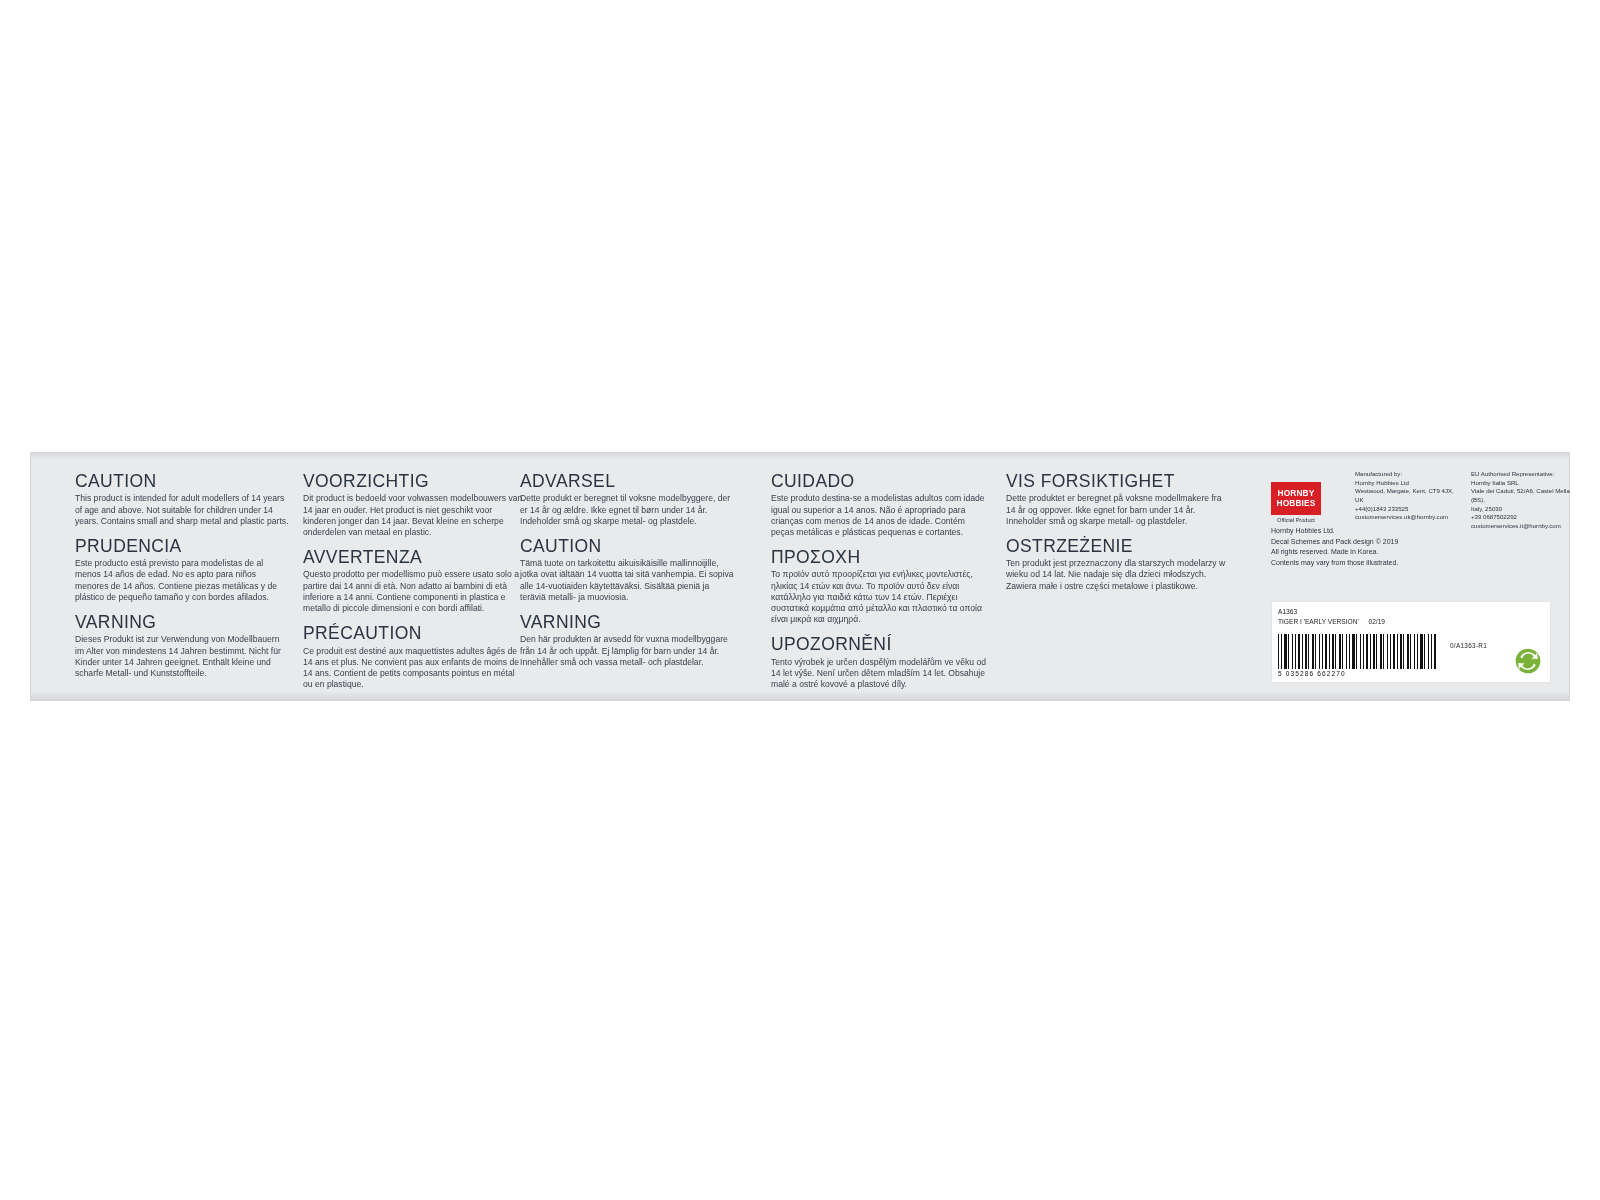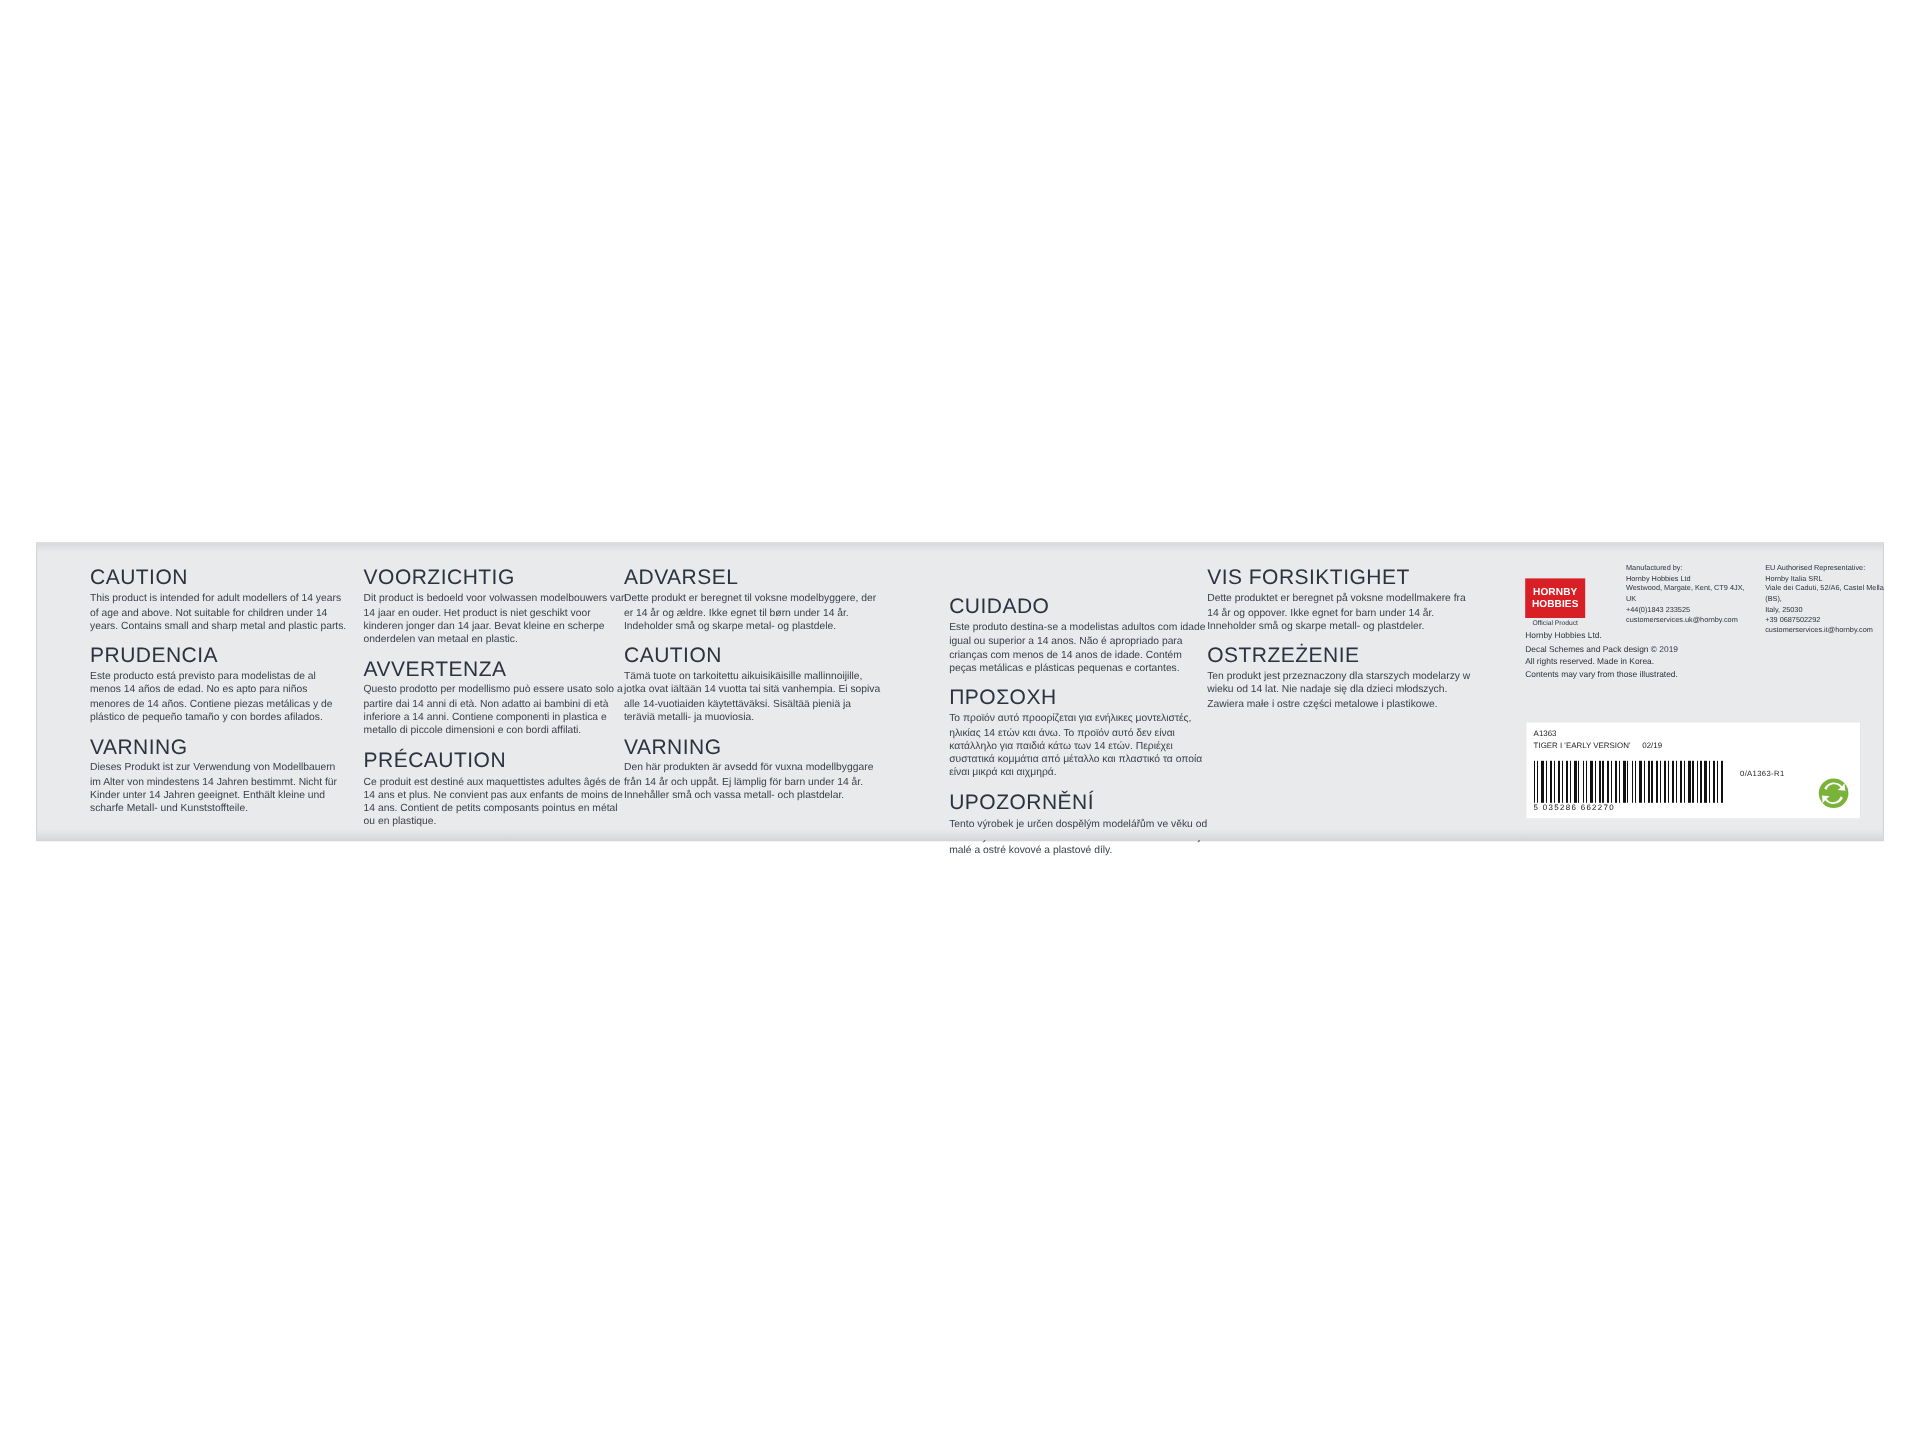--- a/index.html
+++ b/index.html
@@ -223,21 +223,21 @@
     <div class="warn-block">
       <div class="warn-head">CAUTION</div>
       <div class="warn-body">Tämä tuote on tarkoitettu aikuisikäisille mallinnoijille, jotka ovat iältään 14 vuotta tai sitä vanhempia. Ei sopiva alle 14-vuotiaiden käytettäväksi. Sisältää pieniä ja teräviä metalli- ja muoviosia.</div>
     </div>
     <div class="warn-block">
       <div class="warn-head">VARNING</div>
       <div class="warn-body">Den här produkten är avsedd för vuxna modellbyggare från 14 år och uppåt. Ej lämplig för barn under 14 år. Innehåller små och vassa metall- och plastdelar.</div>
     </div>
   </div>
 
-  <div class="col" style="left:760px;width:218px;margin-top:24px;">
+  <div class="col" style="left:740px;width:218px;">
     <div class="warn-block">
       <div class="warn-head">CUIDADO</div>
       <div class="warn-body">Este produto destina-se a modelistas adultos com idade igual ou superior a 14 anos. Não é apropriado para crianças com menos de 14 anos de idade. Contém peças metálicas e plásticas pequenas e cortantes.</div>
     </div>
     <div class="warn-block">
       <div class="warn-head">ΠΡΟΣΟΧΗ</div>
       <div class="warn-body">Το προϊόν αυτό προορίζεται για ενήλικες μοντελιστές, ηλικίας 14 ετών και άνω. Το προϊόν αυτό δεν είναι κατάλληλο για παιδιά κάτω των 14 ετών. Περιέχει συστατικά κομμάτια από μέταλλο και πλαστικό τα οποία είναι μικρά και αιχμηρά.</div>
     </div>
     <div class="warn-block">
       <div class="warn-head">UPOZORNĚNÍ</div>

